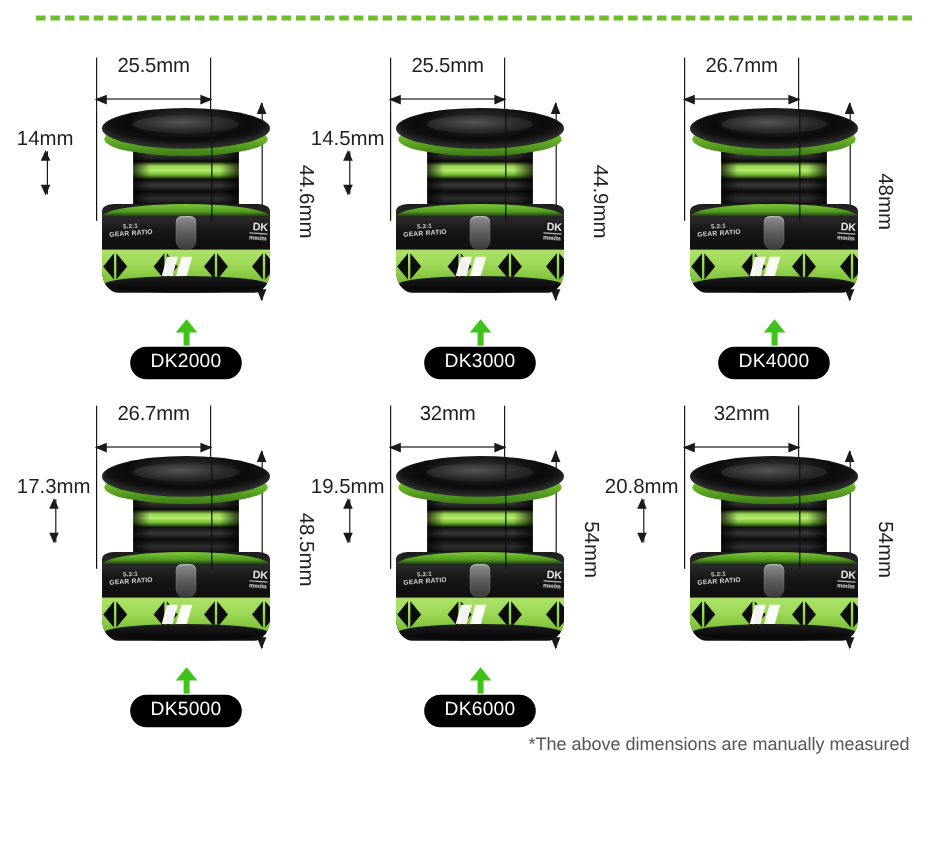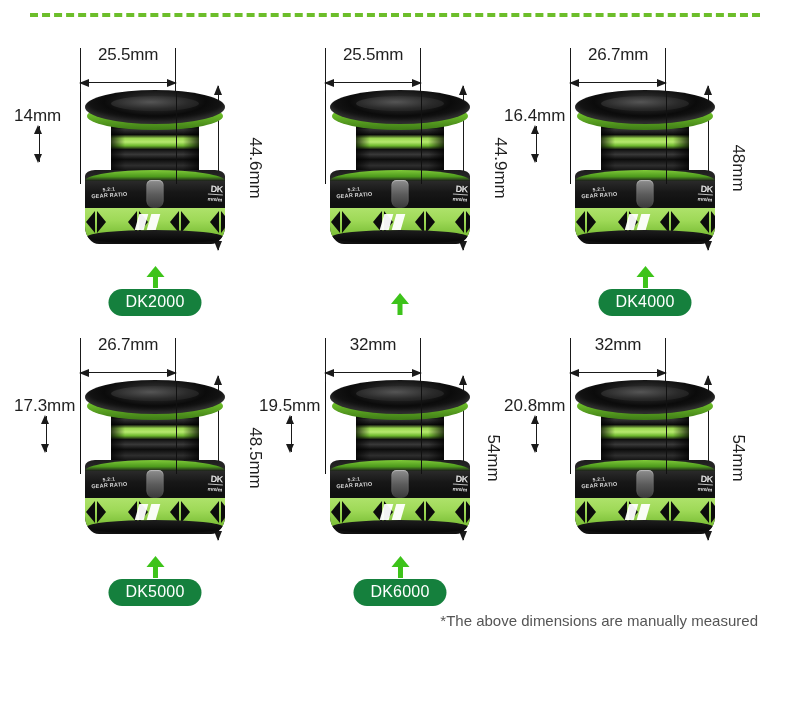--- a/index.html
+++ b/index.html
@@ -345,21 +345,21 @@
   .up-arrow .head {
     position: absolute;
     left: 50%; top: 0;
     transform: translateX(-50%);
     width: 0; height: 0;
     border-left: 9px solid transparent;
     border-right: 9px solid transparent;
     border-bottom: 11px solid #3dc31a;
   }
   .pill {
-    background: #15803d;
+    background: #000000;
     color: #ffffff;
     border-radius: 16px;
     padding: 5px 17px 6px;
     font-size: 16px;
     line-height: 1;
     letter-spacing: .2px;
     white-space: nowrap;
   }
 
   
@@ -467,20 +467,28 @@
         <span class="label">25.5mm</span>
         <div class="ext l"></div>
         <div class="ext r"></div>
         <div class="bar"></div>
         <div class="ah l"></div>
         <div class="ah r"></div>
       </div>
       <div class="dim-w-drop" style="left:48px"></div>
       <div class="dim-w-drop" style="left:144px"></div>
 
+      <div class="dim-d">
+        <span class="label">14.5mm</span>
+        <div class="varrow">
+          <div class="bar"></div>
+          <div class="av t"></div>
+          <div class="av b"></div>
+        </div>
+      </div>
 
       <div class="dim-h">
         <div class="bar"></div>
         <div class="av t"></div>
         <div class="av b"></div>
         <span class="label">44.9mm</span>
       </div>
 
       <div class="spool">
         <div class="flange"></div>
@@ -525,43 +533,36 @@
           </div>
           <div class="foot"></div>
         </div>
       </div>
 
       <div class="badge-wrap">
         <div class="up-arrow">
           <div class="head"></div>
             <div class="stem"></div>
         </div>
+        <div class="pill">DK3000</div>
       </div>
     </div>
 
     <div class="card c2">
       <div class="dim-w">
         <span class="label">26.7mm</span>
         <div class="ext l"></div>
         <div class="ext r"></div>
         <div class="bar"></div>
         <div class="ah l"></div>
         <div class="ah r"></div>
       </div>
       <div class="dim-w-drop" style="left:48px"></div>
       <div class="dim-w-drop" style="left:144px"></div>
 
-      <div class="dim-d">
-        <span class="label">16.4mm</span>
-        <div class="varrow">
-          <div class="bar"></div>
-          <div class="av t"></div>
-          <div class="av b"></div>
-        </div>
-      </div>
 
       <div class="dim-h">
         <div class="bar"></div>
         <div class="av t"></div>
         <div class="av b"></div>
         <span class="label">48mm</span>
       </div>
 
       <div class="spool">
         <div class="flange"></div>

